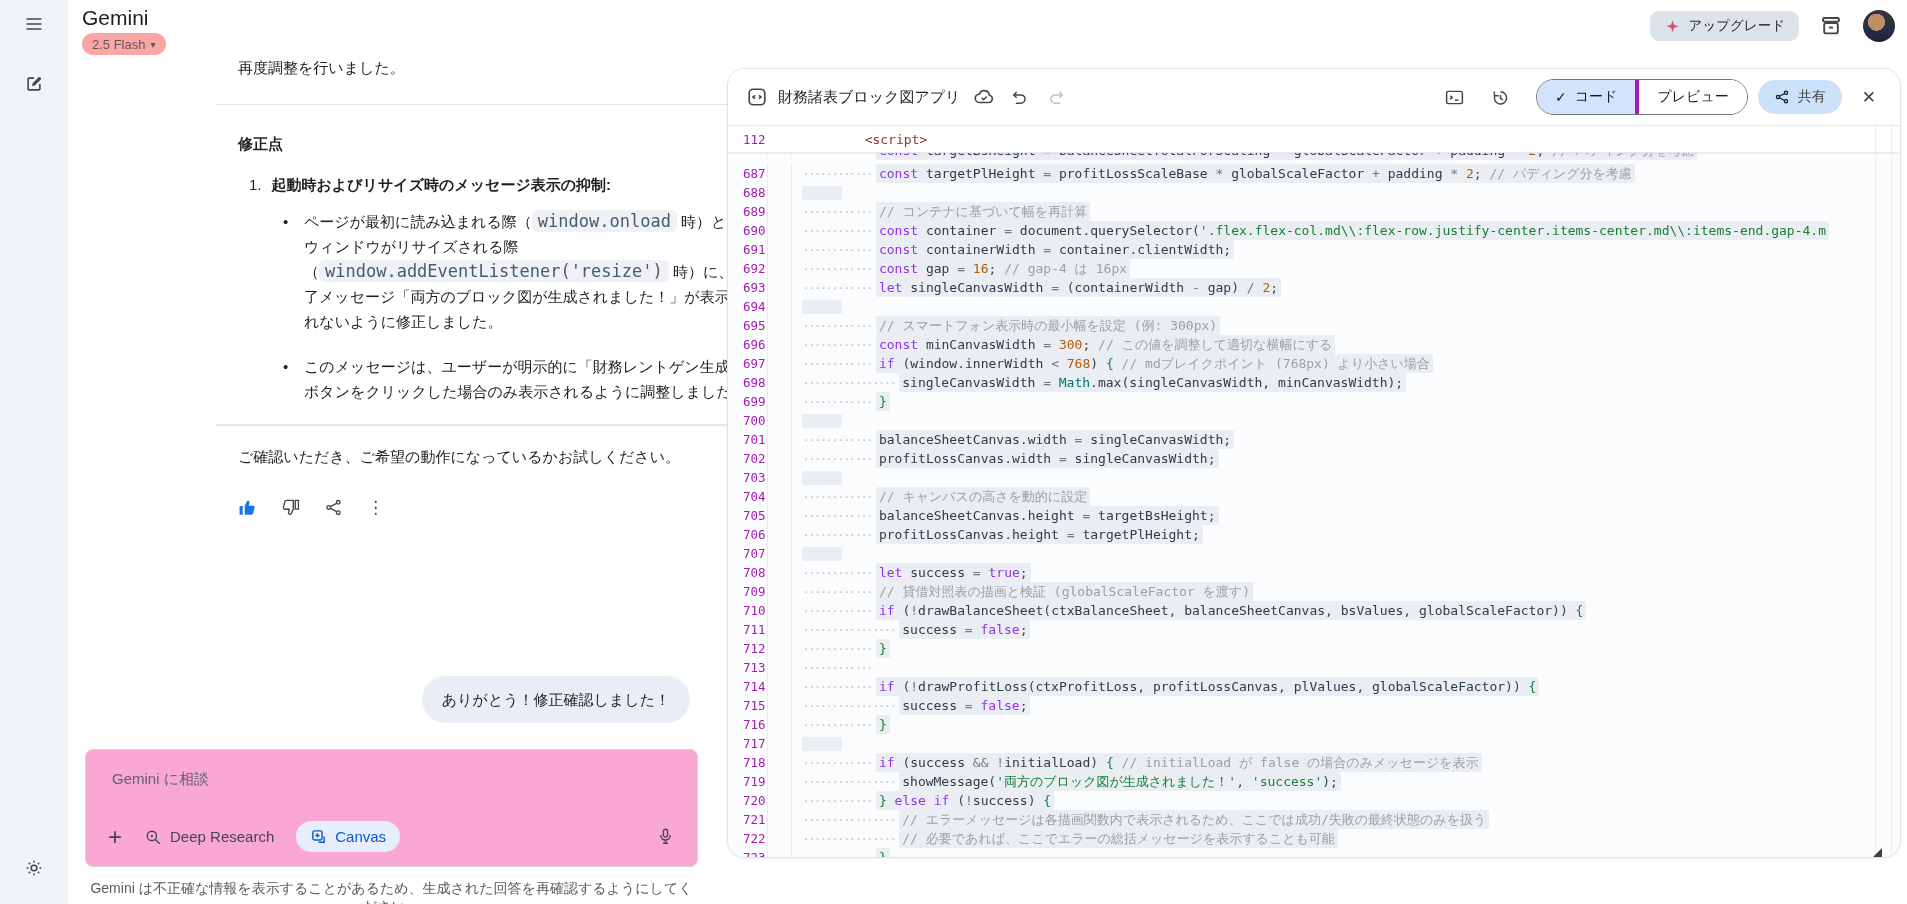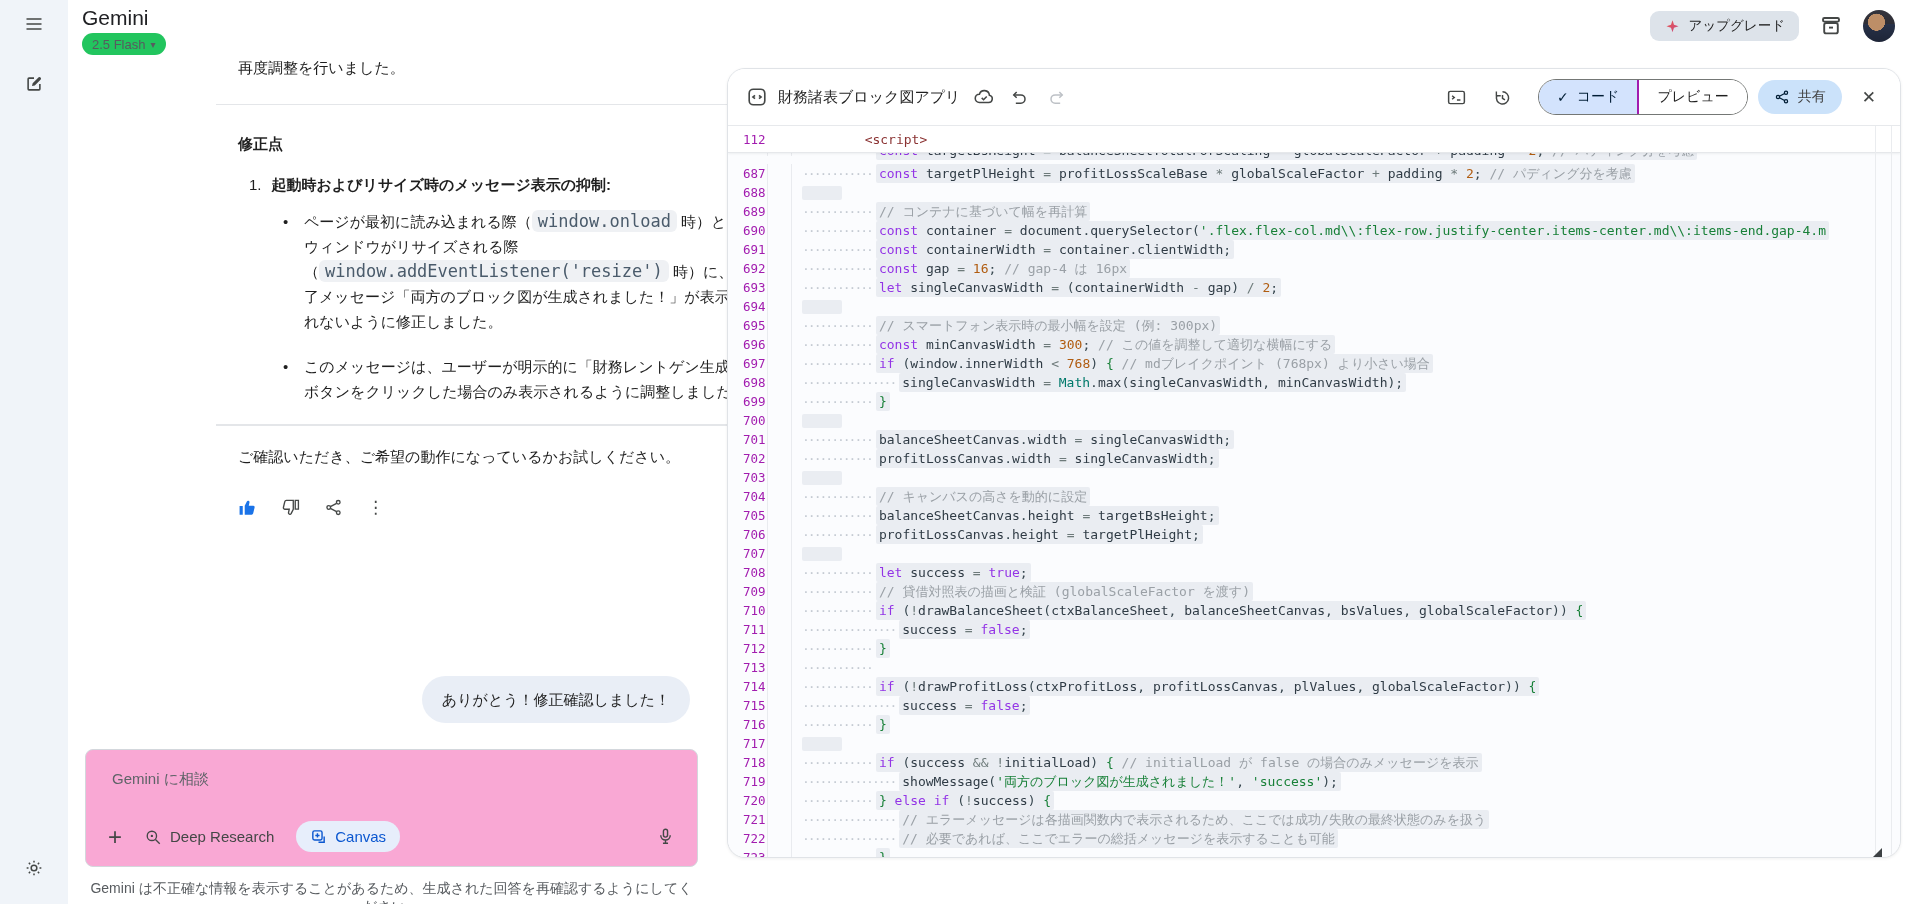--- a/index.html
+++ b/index.html
@@ -10,21 +10,21 @@
     color:#1f1f1f;
     -webkit-font-smoothing:antialiased;
   }
   svg{display:block}
   
   .rail{position:absolute;left:0;top:0;width:68px;height:904px;background:#f0f4f9;}
   .rail .icon-btn{position:absolute;left:14px;width:40px;height:40px;border-radius:50%;
     display:flex;align-items:center;justify-content:center;color:#444746;cursor:pointer;}
   
   .app-title{position:absolute;left:82px;top:6px;font-size:21px;color:#202124;}
-  .model-pill{position:absolute;left:82px;top:33px;height:22px;background:#22c55e;border-radius:12px;
+  .model-pill{position:absolute;left:82px;top:33px;height:22px;background:#fca5a5;border-radius:12px;
     display:inline-flex;align-items:center;gap:5px;padding:0 10px;font-size:13px;color:#575b5f;cursor:pointer;}
   .model-pill .caret{font-size:10px;color:#575b5f}
   .topbar-right{position:absolute;right:12px;top:10px;display:flex;align-items:center;gap:20px;}
   .upgrade-btn{height:30px;background:#dde3ea;border-radius:9px;display:inline-flex;align-items:center;
     gap:8px;padding:0 14px;font-size:13.5px;color:#1f1f1f;cursor:pointer;}
   .tool-ic{color:#444746;cursor:pointer}
   .avatar{width:32px;height:32px;border-radius:50%;cursor:pointer;overflow:hidden;
     background:
       radial-gradient(circle at 42% 38%, #bd8e67 0 31%, rgba(0,0,0,0) 32%),
       linear-gradient(180deg,#35353d 0%,#2e2e36 44%,#273148 45%,#1e2537 100%);}
@@ -65,21 +65,21 @@
     box-shadow:0 1px 3px rgba(60,64,67,.08);}
   .panel-header{position:absolute;left:0;right:0;top:0;height:57px;background:#fff;display:flex;
     align-items:center;padding:0 14px 0 18px;box-sizing:border-box;border-bottom:1px solid #e7e9ec;}
   .panel-title{font-size:15px;color:#1f1f1f;margin:0 6px 0 10px;white-space:nowrap;}
   .ph-ic{width:36px;height:36px;display:flex;align-items:center;justify-content:center;color:#444746;cursor:pointer;border-radius:50%;}
   .ph-ic.disabled{color:#bdc1c6;}
   .ph-right{margin-left:auto;display:flex;align-items:center;gap:10px;}
   .seg{display:flex;height:34px;border:1px solid #747775;border-radius:18px;overflow:hidden;margin-left:8px;}
   .seg .seg-btn{display:flex;align-items:center;gap:8px;padding:0 18px;font-size:14px;color:#1f1f1f;cursor:pointer;background:#fff;}
   .seg .seg-btn.active{background:#d3e3fd;color:#001d35;}
-  .seg .seg-btn + .seg-btn{border-left:2px solid #a21caf;}
+  .seg .seg-btn + .seg-btn{border-left:4px solid #a21caf;}
   .share-btn{height:34px;display:inline-flex;align-items:center;gap:8px;background:#cbe2fa;border-radius:18px;
     padding:0 16px;font-size:14px;color:#404040;cursor:pointer;}
   .close-x{font-size:17px;color:#444746;cursor:pointer;padding:6px 10px;}
   
   .code-area{position:absolute;left:0;right:0;top:57px;bottom:0;background:#fbfcfe;overflow:hidden;
     font-family:"DejaVu Sans Mono","Liberation Mono",monospace;font-size:13px;}
   .sticky-row{position:absolute;left:0;right:0;top:0;height:26px;background:#ffffff;z-index:3;
     border-bottom:1px solid #e6e8eb;box-shadow:0 1px 2px rgba(60,64,67,.07);display:flex;align-items:center;}
   .rows{position:absolute;left:0;right:0;top:27px;}
   .row{display:flex;height:19px;line-height:19px;white-space:nowrap;align-items:stretch;}

